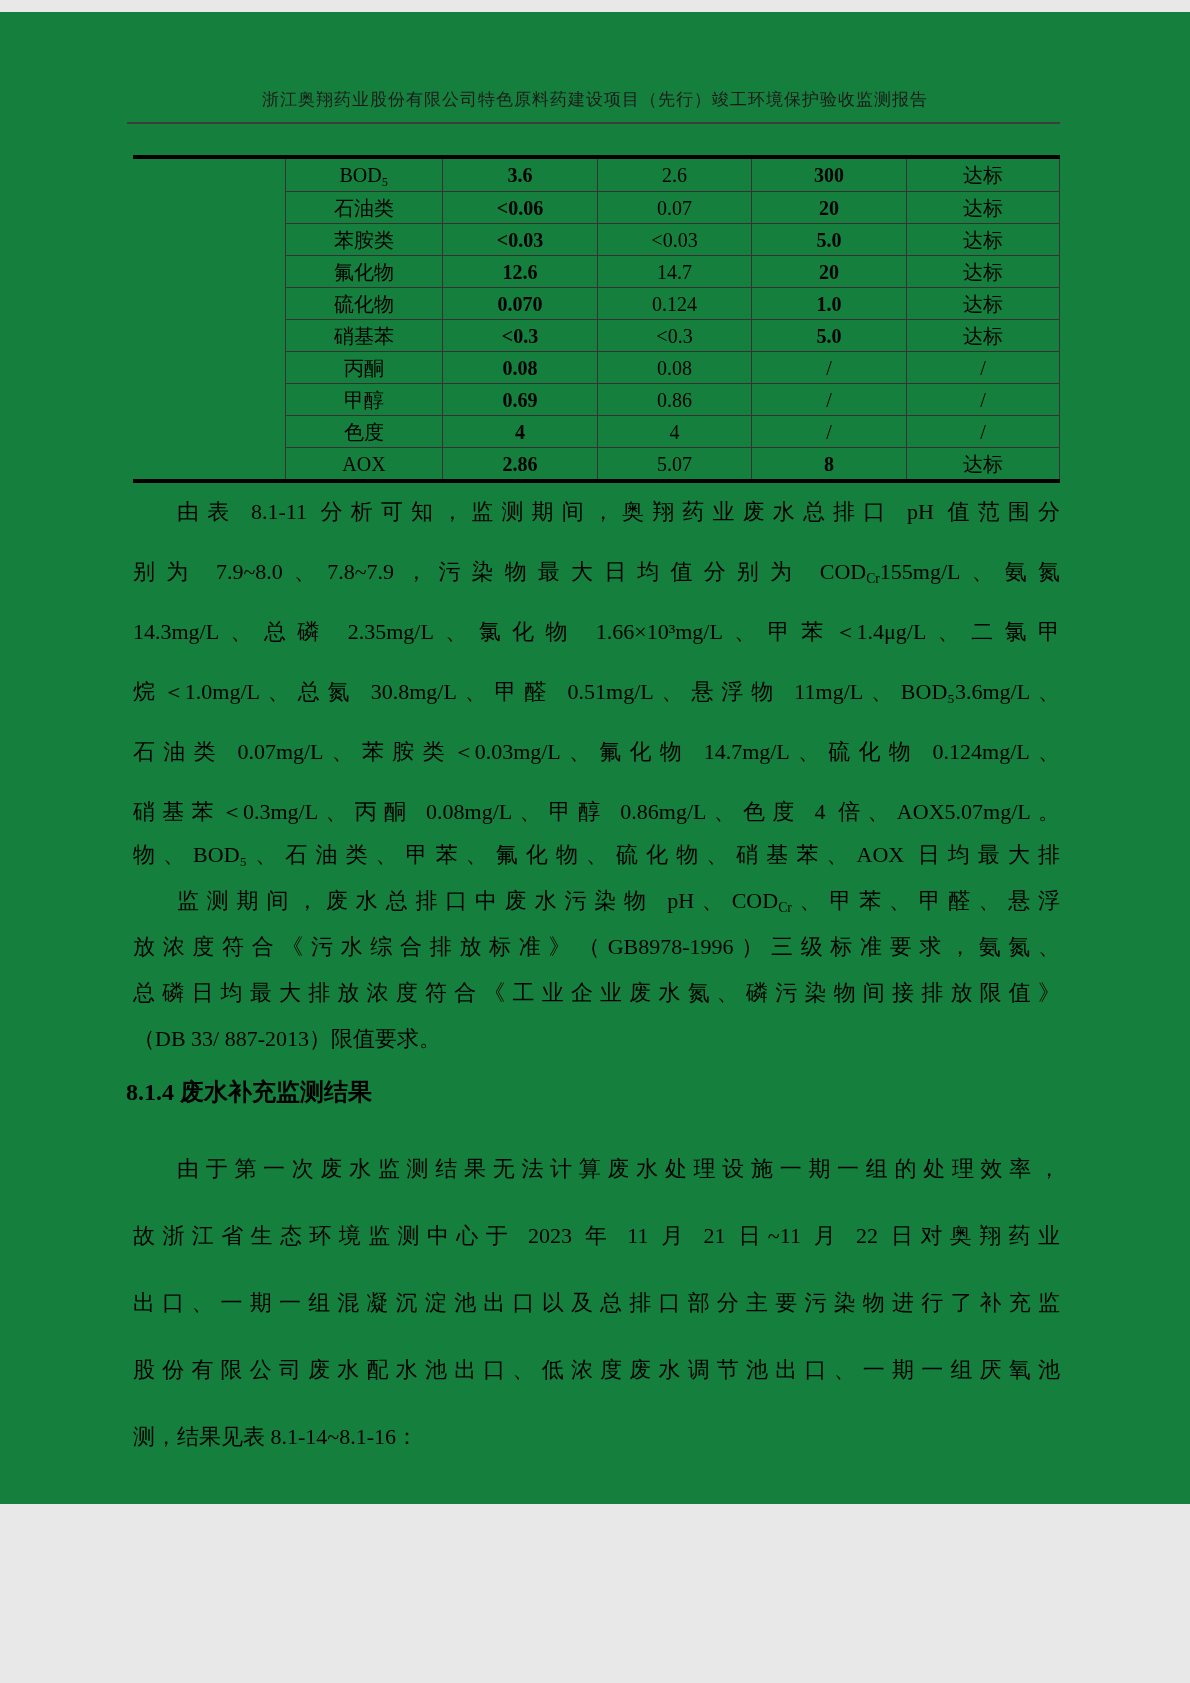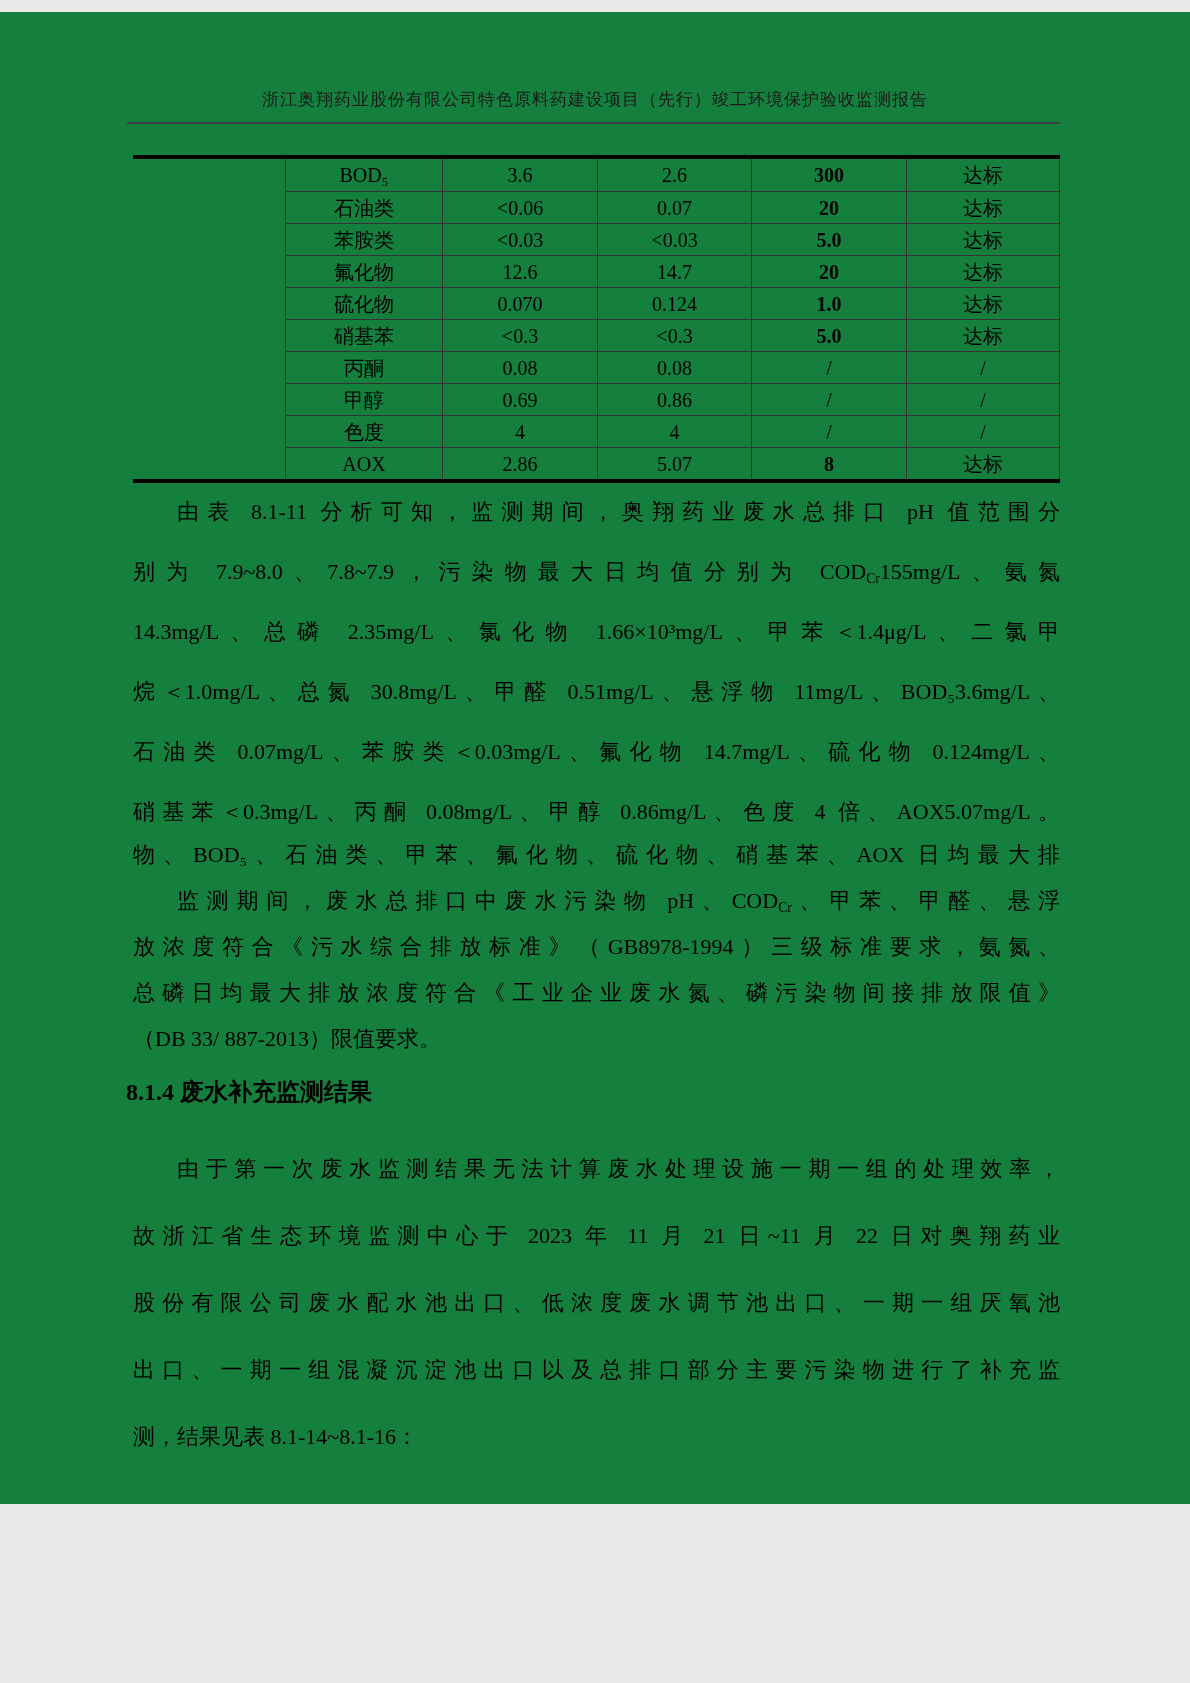--- a/index.html
+++ b/index.html
@@ -49,21 +49,21 @@
   .tcells.bt { border-top: 1px solid #333; }
   .tcell {
     display: flex;
     align-items: center;
     justify-content: center;
     font-size: 20px;
     line-height: 1;
   }
   .tcell + .tcell { border-left: 1px solid #333; }
   .c0 { width: 156px; }
-  .c1 { width: 155px; }
+  .c1 { width: 155px; font-weight: bold; }
   .c2 { width: 154px; }
   .c3 { width: 155px; }
   .c4 { flex: 1; }
   .bold { font-weight: 700; }
   
   .p {
     position: absolute;
     left: 133px;
     width: 927px;
     font-size: 22px;
@@ -220,32 +220,32 @@
       <div class="line fill"><span>别为 7.9~8.0、7.8~7.9，污染物最大日均值分别为 COD</span><span class="sub">Cr</span><span>155mg/L、氨氮</span></div>
       <div class="line fill"><span>14.3mg/L、总磷 2.35mg/L、氯化物 1.66×10³mg/L、甲苯＜1.4μg/L、二氯甲</span></div>
       <div class="line fill"><span>烷＜1.0mg/L、总氮 30.8mg/L、甲醛 0.51mg/L、悬浮物 11mg/L、BOD₅3.6mg/L、</span></div>
       <div class="line fill"><span>石油类 0.07mg/L、苯胺类＜0.03mg/L、氟化物 14.7mg/L、硫化物 0.124mg/L、</span></div>
       <div class="line fill"><span>硝基苯＜0.3mg/L、丙酮 0.08mg/L、甲醇 0.86mg/L、色度 4 倍、AOX5.07mg/L。</span></div>
     </div>
 
   <div class="p p2">
       <div class="line fill"><span>物、BOD₅、石油类、甲苯、氟化物、硫化物、硝基苯、AOX 日均最大排</span></div>
       <div class="line indent fill"><span>监测期间，废水总排口中废水污染物 pH、COD</span><span class="sub">Cr</span><span>、甲苯、甲醛、悬浮</span></div>
-      <div class="line fill"><span>放浓度符合《污水综合排放标准》（GB8978-1994）三级标准要求，氨氮、</span></div>
+      <div class="line fill"><span>放浓度符合《污水综合排放标准》（GB8978-1996）三级标准要求，氨氮、</span></div>
       <div class="line fill"><span>总磷日均最大排放浓度符合《工业企业废水氮、磷污染物间接排放限值》</span></div>
       <div class="line"><span>（DB 33/ 887-2013）限值要求。</span></div>
     </div>
 
   <div class="sec-heading">8.1.4 废水补充监测结果</div>
 
   <div class="p p3">
       <div class="line indent fill"><span>由于第一次废水监测结果无法计算废水处理设施一期一组的处理效率，</span></div>
       <div class="line fill"><span>故浙江省生态环境监测中心于 2023 年 11 月 21 日~11 月 22 日对奥翔药业</span></div>
+      <div class="line fill"><span>出口、一期一组混凝沉淀池出口以及总排口部分主要污染物进行了补充监</span></div>
       <div class="line fill"><span>股份有限公司废水配水池出口、低浓度废水调节池出口、一期一组厌氧池</span></div>
-      <div class="line fill"><span>出口、一期一组混凝沉淀池出口以及总排口部分主要污染物进行了补充监</span></div>
       <div class="line"><span>测，结果见表 8.1-14~8.1-16：</span></div>
     </div>
 
   <div class="footer">
     <span class="footer-org">浙江省生态环境监测中心</span>
     <span class="footer-page">86</span>
   </div>
 
 </div>
 

